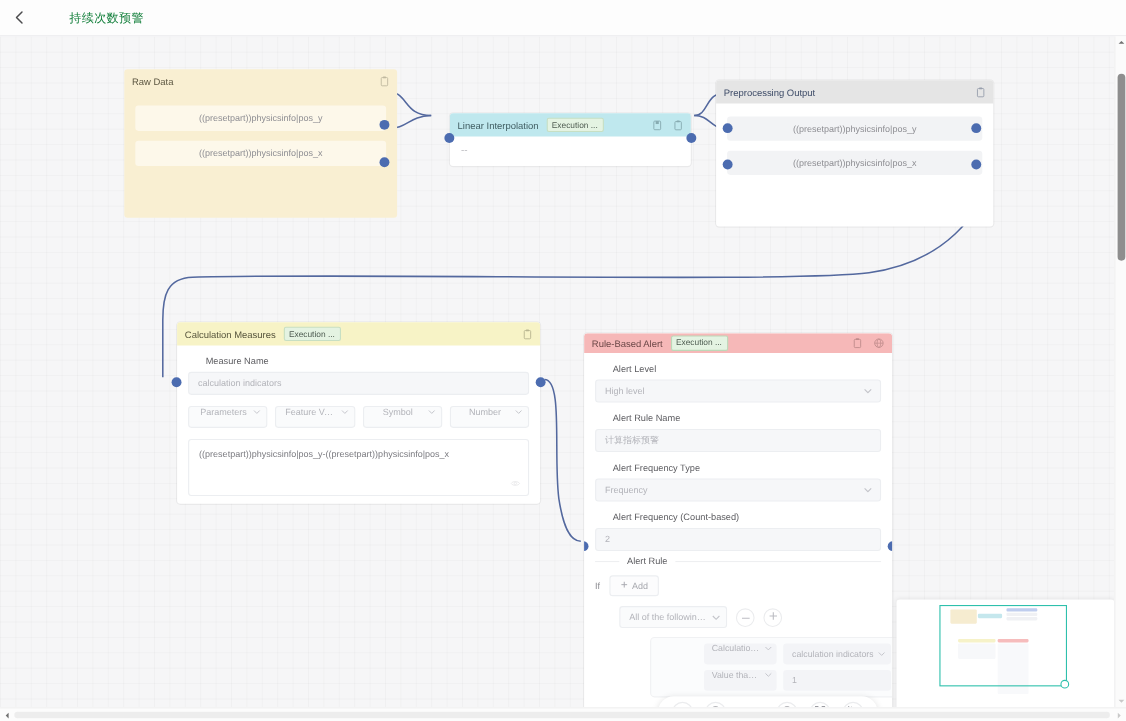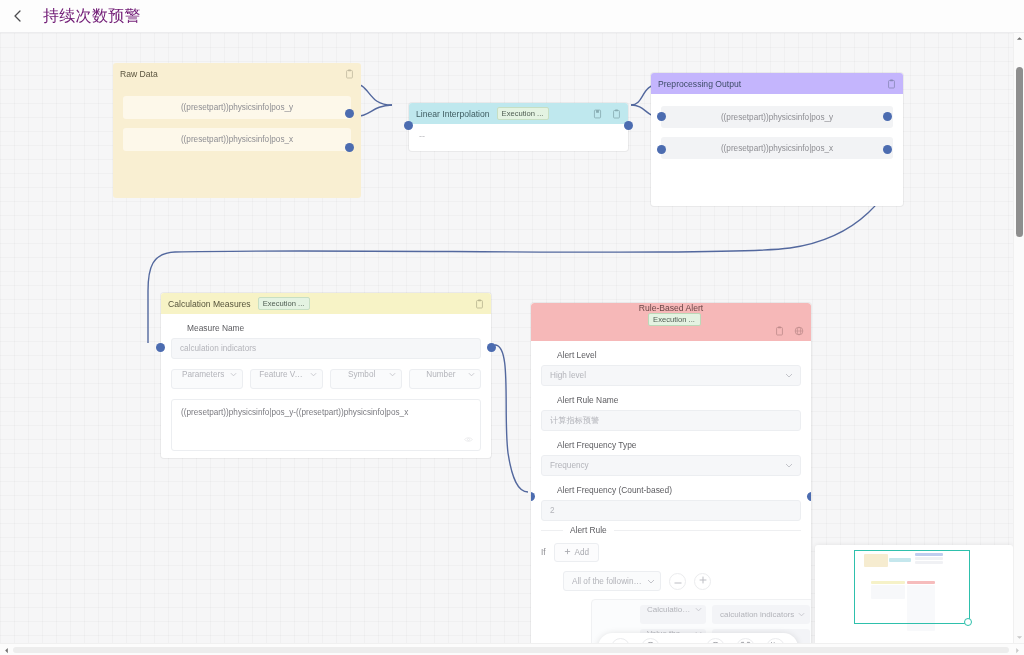--- a/index.html
+++ b/index.html
@@ -16,21 +16,21 @@
     position: absolute; left: 0; top: 0; width: 1024px; height: 33px;
     background: #fdfdfd; border-bottom: 1px solid #ececee;
     display: flex; align-items: center; z-index: 40;
   }
   .back-chevron {
     width: 34px; height: 33px; display: flex; align-items: center; justify-content: center;
     cursor: pointer;
   }
   .back-chevron svg { display: block; }
   .topbar-title {
-    font-size: 16px; color: #701a75; margin-left: 9px; letter-spacing: .3px;
+    font-size: 11px; color: #15803d; margin-left: 29px; letter-spacing: .3px;
   }
 
   
   .canvas {
     position: absolute; left: 0; top: 33px; width: 1013px; height: 610px;
     background: #f6f6f7;
     overflow: hidden;
   }
   .canvas::before {
     content: ""; position: absolute; inset: 0;
@@ -70,21 +70,21 @@
 
   
   #linear-interp { left: 409px; top: 70px; width: 219px; height: 48px;
     background: #ffffff; border-radius: 3px; box-shadow: 0 0 0 1px rgba(0,0,0,.05); }
   #linear-interp .node-hd { background: #bfe8ee; color: #3f5c61; }
   #linear-interp .body { height: 27px; padding: 7px 10px; font-size: 9px; color: #b9b9be; }
 
   
   #prep-out { left: 651px; top: 40px; width: 252px; height: 133px;
     background: #ffffff; border-radius: 3px; box-shadow: 0 0 0 1px rgba(0,0,0,.05); }
-  #prep-out .node-hd { background: #c4b5fd; color: #3e4c68; align-items: center; }
+  #prep-out .node-hd { background: #e5e5e5; color: #3e4c68; align-items: center; }
   #prep-out .rows { padding-top: 12px; }
   #prep-out .row-field { background: #f2f3f5; color: #8d8d92; height: 22px; }
 
   
   #calc-measures { left: 161px; top: 260px; width: 330px; height: 165px;
     background: #ffffff; border-radius: 3px; box-shadow: 0 0 0 1px rgba(0,0,0,.05); }
   #calc-measures .node-hd { background: #f7f3c6; color: #56543c; }
   #calc-measures .body { padding: 9px 10px 0 10px; }
   .field-label { font-size: 8.4px; color: #5c5c60; margin-bottom: 5px; margin-left: 16px; }
   .text-input {
@@ -103,21 +103,21 @@
   .formula-box {
     margin-top: 10px; height: 52px; background: #ffffff;
     border: 1px solid #eceef1; border-radius: 3px; padding: 8px 9px;
     font-size: 8.2px; color: #7b7b80; position: relative;
   }
   .formula-eye { position: absolute; right: 7px; bottom: 5px; opacity: .35; }
 
   
   #rule-alert { left: 531px; top: 270px; width: 280px; height: 370px;
     background: #ffffff; border-radius: 3px; box-shadow: 0 0 0 1px rgba(0,0,0,.05); overflow: hidden; }
-  #rule-alert .node-hd { background: #f6b8b8; color: #6b4747; height: 38px; flex-direction: column; }
+  #rule-alert .node-hd { background: #f6b8b8; color: #6b4747; height: 18px; }
   #rule-alert .badge { background: #e4f3e2; border-color: #bcd8b8; color: #4f5d52; }
   #rule-alert .body { padding: 9px 10px 0 10px; }
   .fld-group { margin-bottom: 9px; }
   .sel {
     height: 21px; background: #f6f7f9; border: 1px solid #eceef1; border-radius: 3px;
     display: flex; align-items: center; padding: 0 7px 0 8px;
     font-size: 8.2px; color: #b3b4ba;
   }
   .sel .lbl { flex: 1; overflow: hidden; text-overflow: ellipsis; white-space: nowrap; }
 

